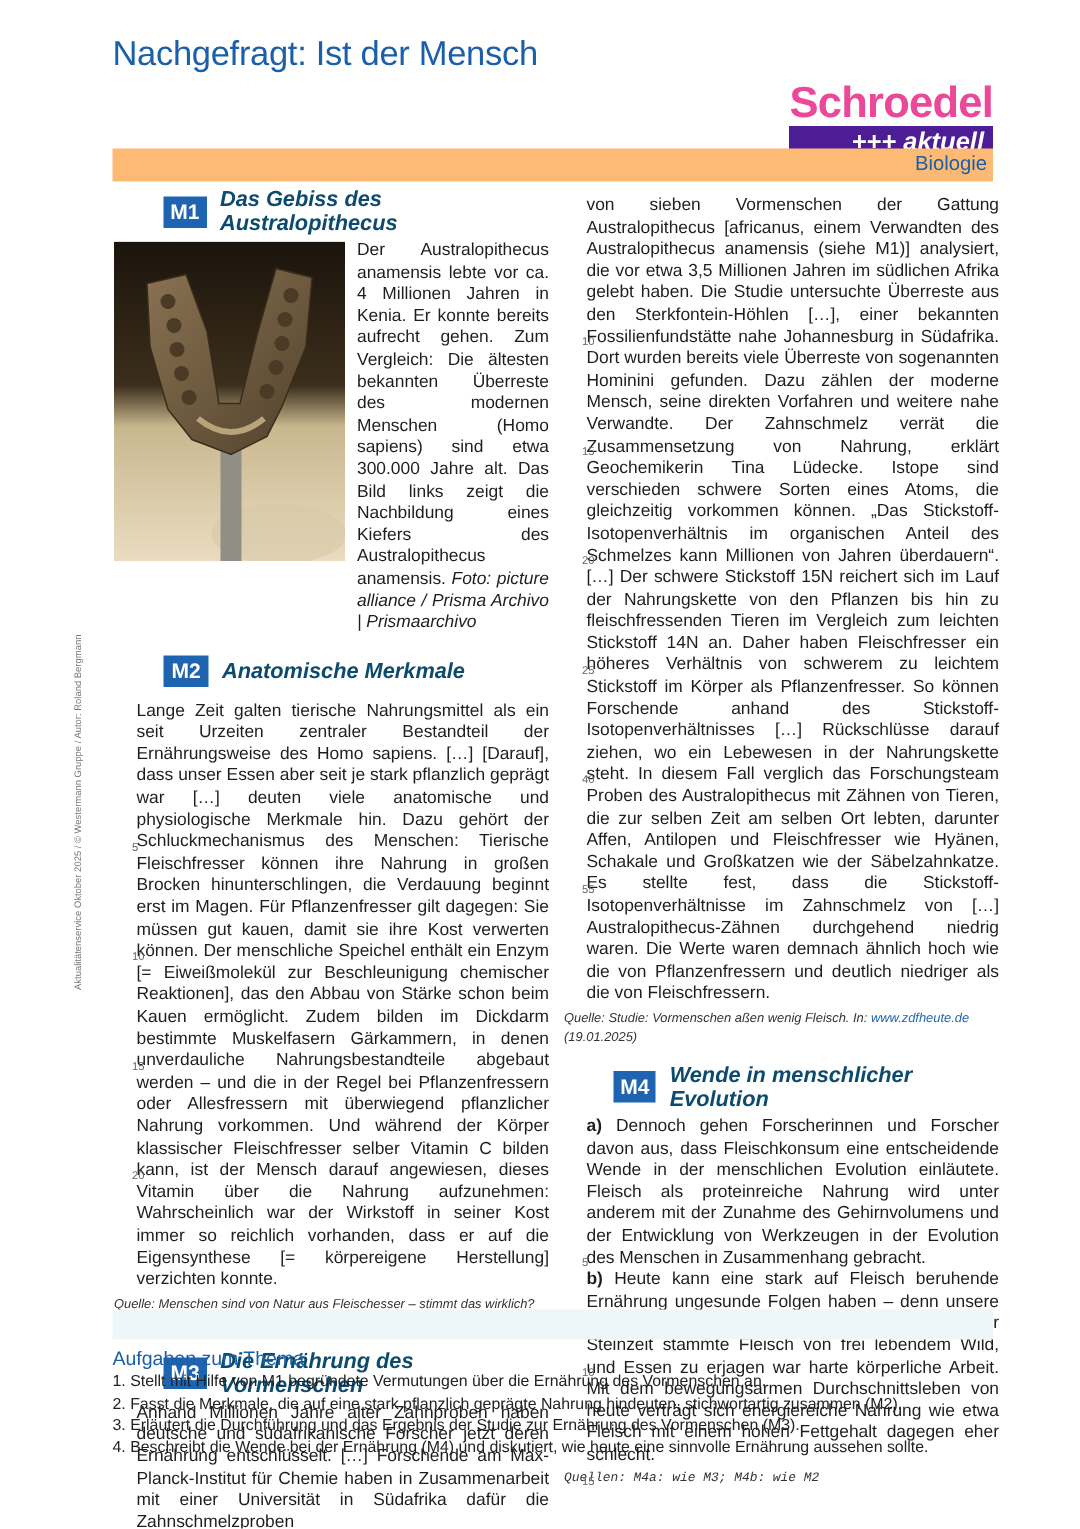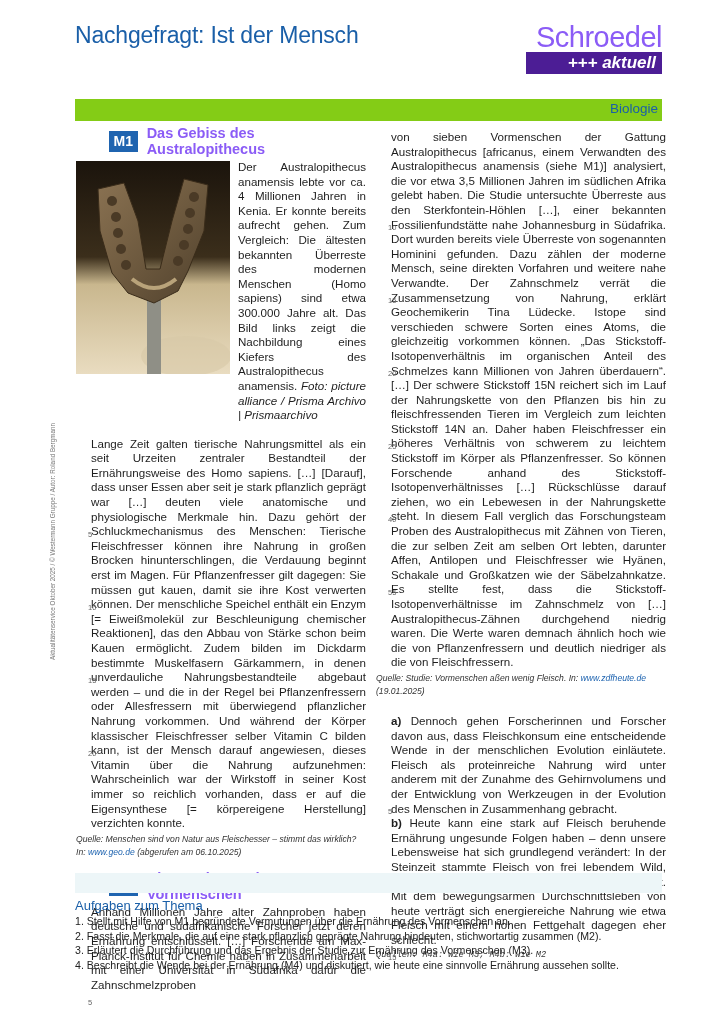--- a/index.html
+++ b/index.html
@@ -1,35 +1,35 @@
 <!DOCTYPE html>
 <html><head>
 <meta charset="utf-8">
 <style>
   * { box-sizing: border-box; margin: 0; padding: 0; }
   html, body { width: 720px; height: 1019px; background: #ffffff; overflow: hidden; }
   body { position: relative; font-family: "Liberation Sans", "DejaVu Sans", sans-serif; color: #1e1e1e; }
 
   .title { position: absolute; left: 75px; top: 20px; width: 420px; font-family: "Liberation Sans", sans-serif; font-size: 23px; line-height: 30px; color: #1a5fa8; font-weight: normal; letter-spacing: -0.2px; }
   .logo { position: absolute; left: 526px; top: 22px; width: 136px; }
-  .logo-name { display: block; text-align: right; font-size: 29px; font-weight: normal; color: #8b5cf6; line-height: 30px; letter-spacing: -0.5px; }
+  .logo-name { display: block; text-align: right; font-size: 29px; font-weight: bold; color: #ec4899; line-height: 30px; letter-spacing: -0.5px; margin-top: 32px; }
   .logo-bar { display: block; margin-top: 0px; height: 22px; background: #4c1d95; color: #ffffff; text-align: right; font-size: 17px; font-weight: bold; font-style: italic; line-height: 22px; padding-right: 6px; }
 
-  .subject-bar { position: absolute; left: 75px; top: 99px; width: 587px; height: 22px; background: #84cc16; }
+  .subject-bar { position: absolute; left: 75px; top: 99px; width: 587px; height: 22px; background: #fdba74; }
   .subject { position: absolute; right: 4px; top: 2px; font-size: 13.5px; color: #1a5fa8; }
 
   .side-text { position: absolute; left: 49px; top: 660px; transform: rotate(-90deg); transform-origin: 0 0; font-size: 6.3px; color: #777; white-space: nowrap; }
 
   .col { position: absolute; top: 130px; width: 290px; }
   .col-left { left: 76px; }
   .col-right { left: 376px; }
 
   .mhead { display: flex; align-items: center; margin-bottom: 8px; height: 22px; padding-left: 33px; }
   .mbadge { display: inline-block; width: 30px; height: 21px; background: #1f64b0; color: #fff; font-weight: bold; font-size: 14px; line-height: 21px; text-align: center; margin-right: 9px; }
-  .mtitle { font-weight: bold; font-size: 14.5px; color: #8b5cf6; }
+  .mtitle { font-weight: bold; font-size: 14.5px; color: #0c4a6e; font-style: italic; }
 
   .para { font-size: 11.6px; line-height: 14.6px; text-align: justify; position: relative; }
   .indent { padding-left: 15px; }
   .lnum { position: absolute; left: 12px; font-size: 7.5px; color: #666; margin-top: 29px; }
   .src { font-size: 8.6px; line-height: 13px; font-style: italic; color: #333; }
   .src a { color: #1f64b0; text-decoration: none; font-style: italic; }
 
   .m1-body { display: flex; gap: 8px; }
   .m1-photo { width: 154px; height: 213px; flex: none; position: relative; overflow: hidden; margin-top: 1px; }
   .m1-text { flex: 1; font-size: 11.6px; line-height: 14.6px; text-align: justify; }
@@ -102,20 +102,24 @@
         </svg>
       </div>
       <div class="m1-text">
         <span>Der Australopithecus anamensis lebte vor ca. 4 Millionen Jahren in Kenia. Er konnte bereits aufrecht gehen. Zum Vergleich: Die ältesten bekannten Überreste des modernen Menschen (Homo sapiens) sind etwa 300.000 Jahre alt. Das Bild links zeigt die Nachbildung eines Kiefers des Australopithecus anamensis.</span>
         <span class="m1-credit">Foto: picture alliance / Prisma Archivo | Prismaarchivo</span>
       </div>
     </div>
   </section>
 
   <section style="margin-top:14px;">
+    <div class="mhead">
+      <span class="mbadge">M2</span>
+      <span class="mtitle">Anatomische Merkmale</span>
+    </div>
     <div class="para indent">
       <span class="lnum" style="top:62px;">5</span>
       <span class="lnum" style="top:135px;">10</span>
       <span class="lnum" style="top:208px;">15</span>
       <span class="lnum" style="top:281px;">20</span>
       <span>Lange Zeit galten tierische Nahrungsmittel als ein seit Urzeiten zentraler Bestandteil der Ernährungsweise des Homo sapiens. […] [Darauf], dass unser Essen aber seit je stark pflanzlich geprägt war […] deuten viele anatomische und physiologische Merkmale hin. Dazu gehört der Schluckmechanismus des Menschen: Tierische Fleischfresser können ihre Nahrung in großen Brocken hinunterschlingen, die Verdauung beginnt erst im Magen. Für Pflanzenfresser gilt dagegen: Sie müssen gut kauen, damit sie ihre Kost verwerten können. Der menschliche Speichel enthält ein Enzym [= Eiweißmolekül zur Beschleunigung chemischer Reaktionen], das den Abbau von Stärke schon beim Kauen ermöglicht. Zudem bilden im Dickdarm bestimmte Muskelfasern Gärkammern, in denen unverdauliche Nahrungsbestandteile abgebaut werden – und die in der Regel bei Pflanzenfressern oder Allesfressern mit überwiegend pflanzlicher Nahrung vorkommen. Und während der Körper klassischer Fleischfresser selber Vitamin C bilden kann, ist der Mensch darauf angewiesen, dieses Vitamin über die Nahrung aufzunehmen: Wahrscheinlich war der Wirkstoff in seiner Kost immer so reichlich vorhanden, dass er auf die Eigensynthese [= körpereigene Herstellung] verzichten konnte.</span>
     </div>
     <div class="src" style="margin-top:2px;">
       <span>Quelle: Menschen sind von Natur aus Fleischesser – stimmt das wirklich? In: </span><a>www.geo.de</a><span> (abgerufen am 06.10.2025)</span>
     </div>
@@ -143,20 +147,24 @@
       <span class="lnum" style="top:354px;">40</span>
       <span class="lnum" style="top:427px;">55</span>
       <span>von sieben Vormenschen der Gattung Australopithecus [africanus, einem Verwandten des Australopithecus anamensis (siehe M1)] analysiert, die vor etwa 3,5 Millionen Jahren im südlichen Afrika gelebt haben. Die Studie untersuchte Überreste aus den Sterkfontein-Höhlen […], einer bekannten Fossilienfundstätte nahe Johannesburg in Südafrika. Dort wurden bereits viele Überreste von sogenannten Hominini gefunden. Dazu zählen der moderne Mensch, seine direkten Vorfahren und weitere nahe Verwandte. Der Zahnschmelz verrät die Zusammensetzung von Nahrung, erklärt Geochemikerin Tina Lüdecke. Istope sind verschieden schwere Sorten eines Atoms, die gleichzeitig vorkommen können. „Das Stickstoff-Isotopenverhältnis im organischen Anteil des Schmelzes kann Millionen von Jahren überdauern“. […] Der schwere Stickstoff 15N reichert sich im Lauf der Nahrungskette von den Pflanzen bis hin zu fleischfressenden Tieren im Vergleich zum leichten Stickstoff 14N an. Daher haben Fleischfresser ein höheres Verhältnis von schwerem zu leichtem Stickstoff im Körper als Pflanzenfresser. So können Forschende anhand des Stickstoff-Isotopenverhältnisses […] Rückschlüsse darauf ziehen, wo ein Lebewesen in der Nahrungskette steht. In diesem Fall verglich das Forschungsteam Proben des Australopithecus mit Zähnen von Tieren, die zur selben Zeit am selben Ort lebten, darunter Affen, Antilopen und Fleischfresser wie Hyänen, Schakale und Großkatzen wie der Säbelzahnkatze. Es stellte fest, dass die Stickstoff-Isotopenverhältnisse im Zahnschmelz von […] Australopithecus-Zähnen durchgehend niedrig waren. Die Werte waren demnach ähnlich hoch wie die von Pflanzenfressern und deutlich niedriger als die von Fleischfressern.</span>
     </div>
     <div class="src" style="margin-top:2px;">
       <span>Quelle: Studie: Vormenschen aßen wenig Fleisch. In: </span><a>www.zdfheute.de</a><span> (19.01.2025)</span>
     </div>
   </section>
 
   <section style="margin-top:16px;">
+    <div class="mhead">
+      <span class="mbadge">M4</span>
+      <span class="mtitle">Wende in menschlicher Evolution</span>
+    </div>
     <div class="para indent">
       <span class="lnum" style="top:62px;">5</span>
       <span class="lnum" style="top:135px;">10</span>
       <span class="lnum" style="top:208px;">15</span>
       <div><b>a)</b><span> Dennoch gehen Forscherinnen und Forscher davon aus, dass Fleischkonsum eine entscheidende Wende in der menschlichen Evolution einläutete. Fleisch als proteinreiche Nahrung wird unter anderem mit der Zunahme des Gehirnvolumens und der Entwicklung von Werkzeugen in der Evolution des Menschen in Zusammenhang gebracht.</span></div>
       <div><b>b)</b><span> Heute kann eine stark auf Fleisch beruhende Ernährung ungesunde Folgen haben – denn unsere Lebensweise hat sich grundlegend verändert: In der Steinzeit stammte Fleisch von frei lebendem Wild, und Essen zu erjagen war harte körperliche Arbeit. Mit dem bewegungsarmen Durchschnittsleben von heute verträgt sich energiereiche Nahrung wie etwa Fleisch mit einem hohen Fettgehalt dagegen eher schlecht.</span></div>
     </div>
     <div class="src" style="margin-top:2px;font-family:Liberation Mono, monospace;">Quellen: M4a: wie M3; M4b: wie M2</div>
   </section>
 </div>

